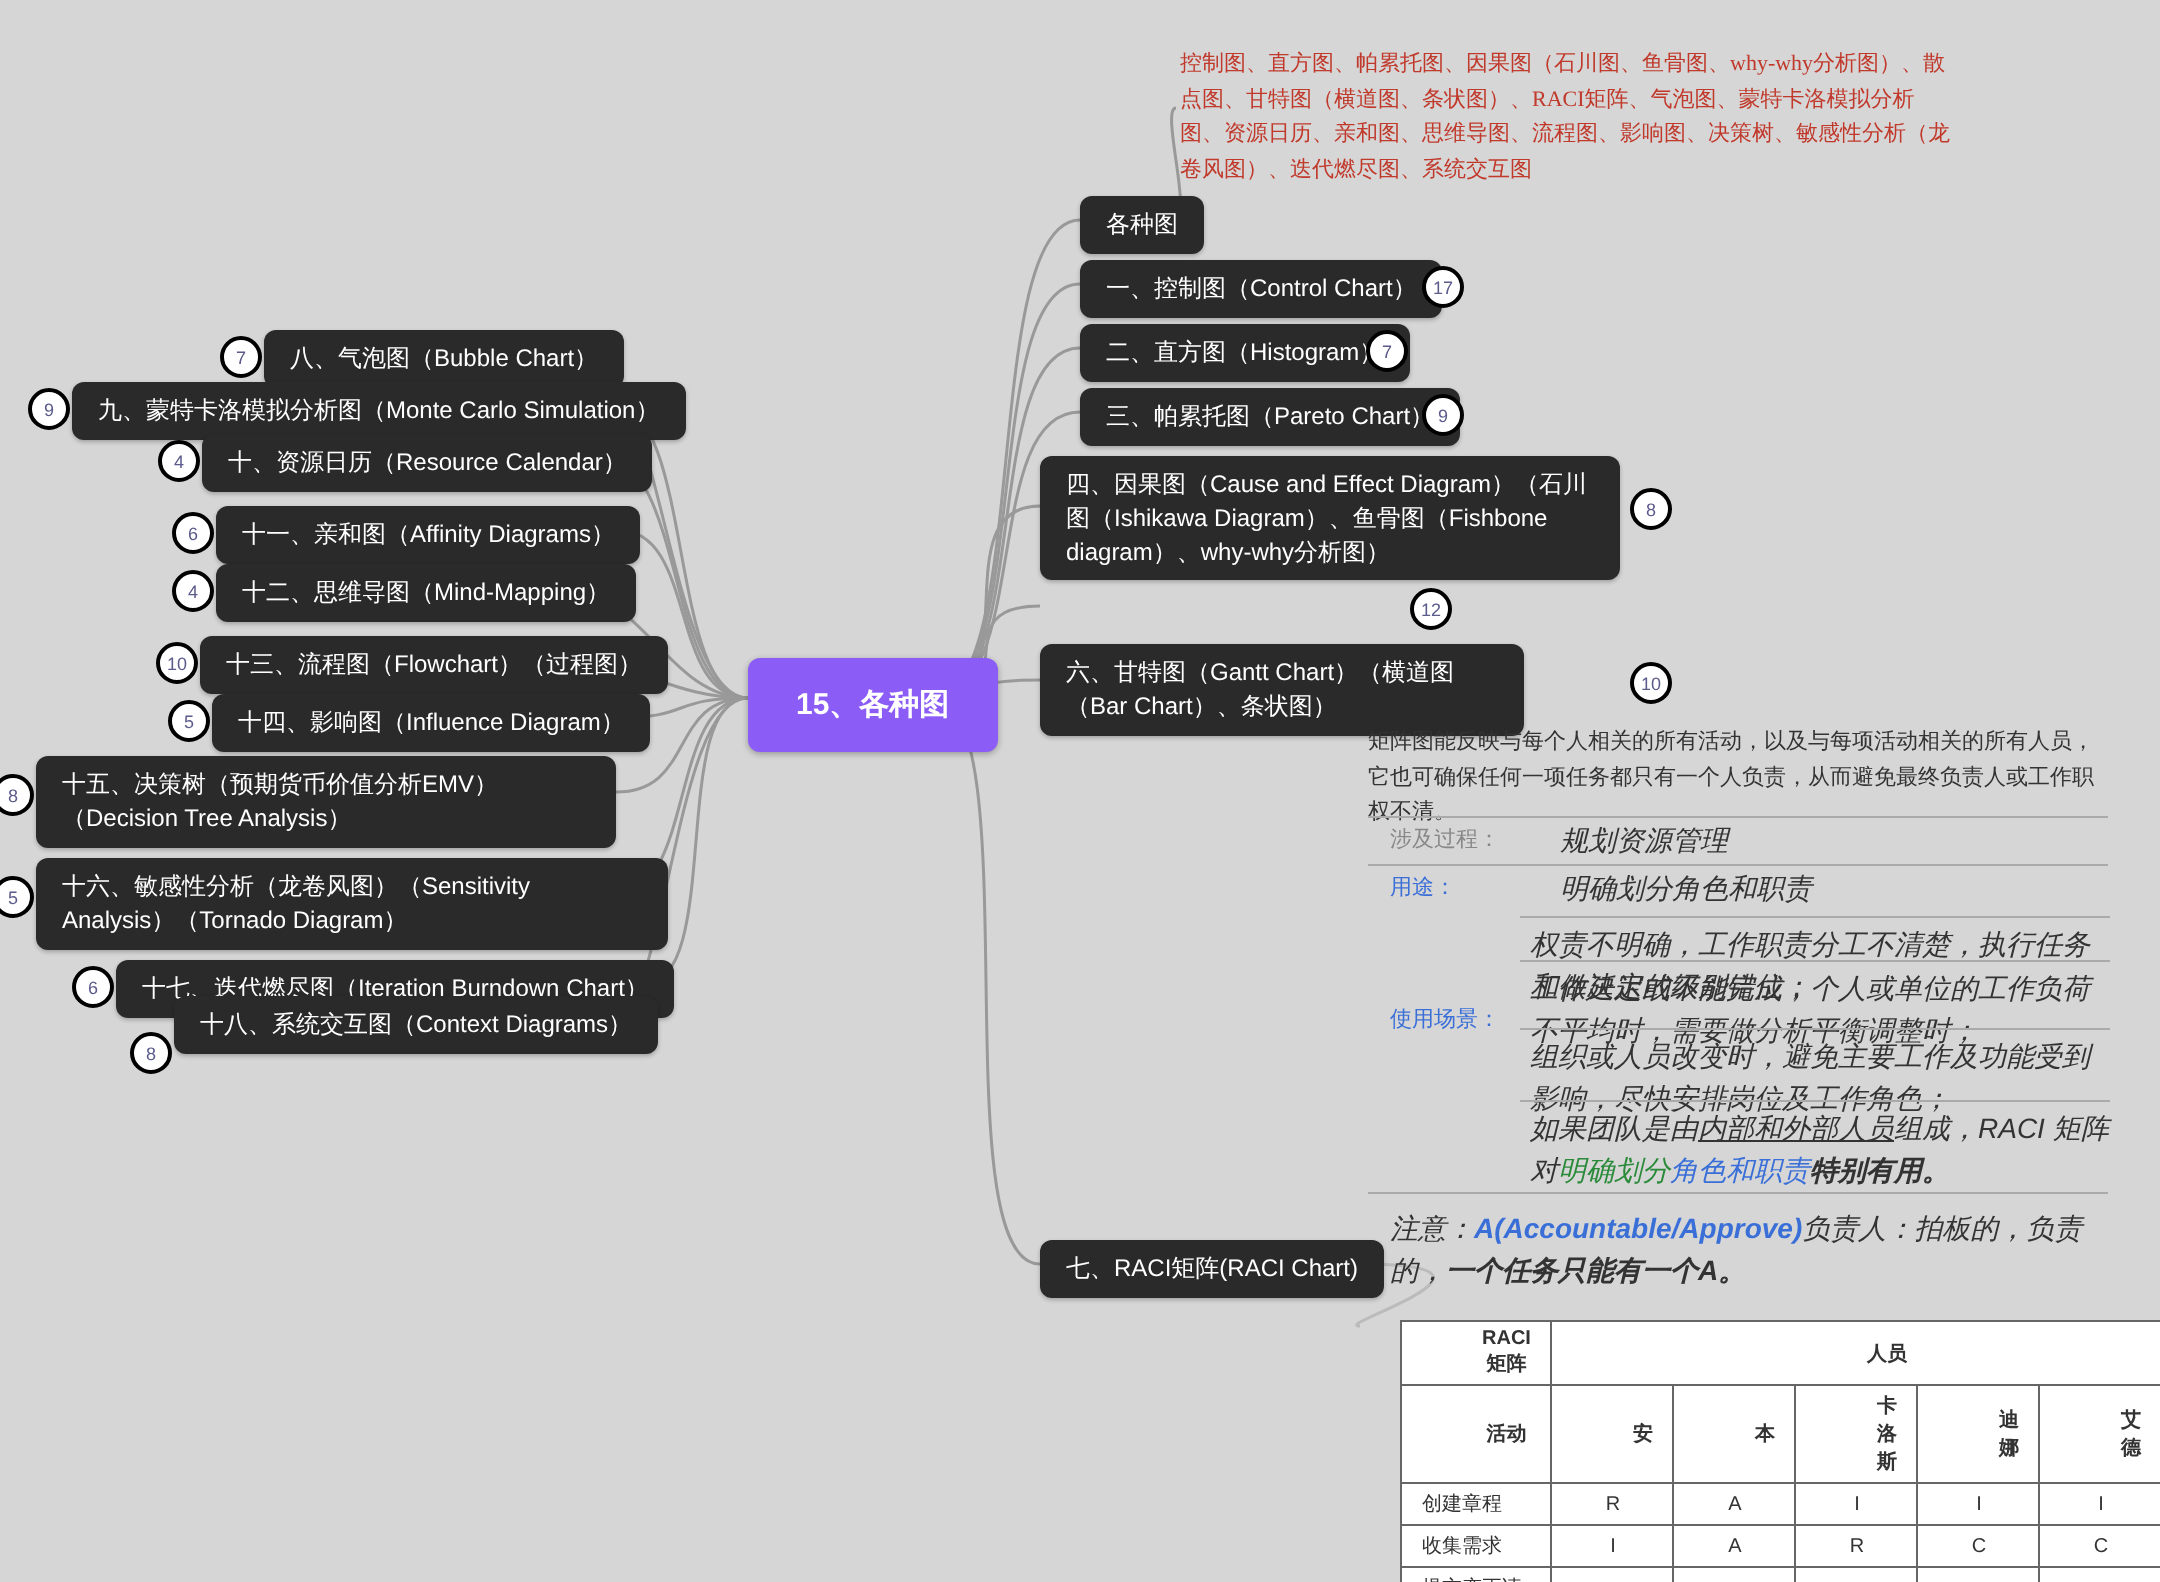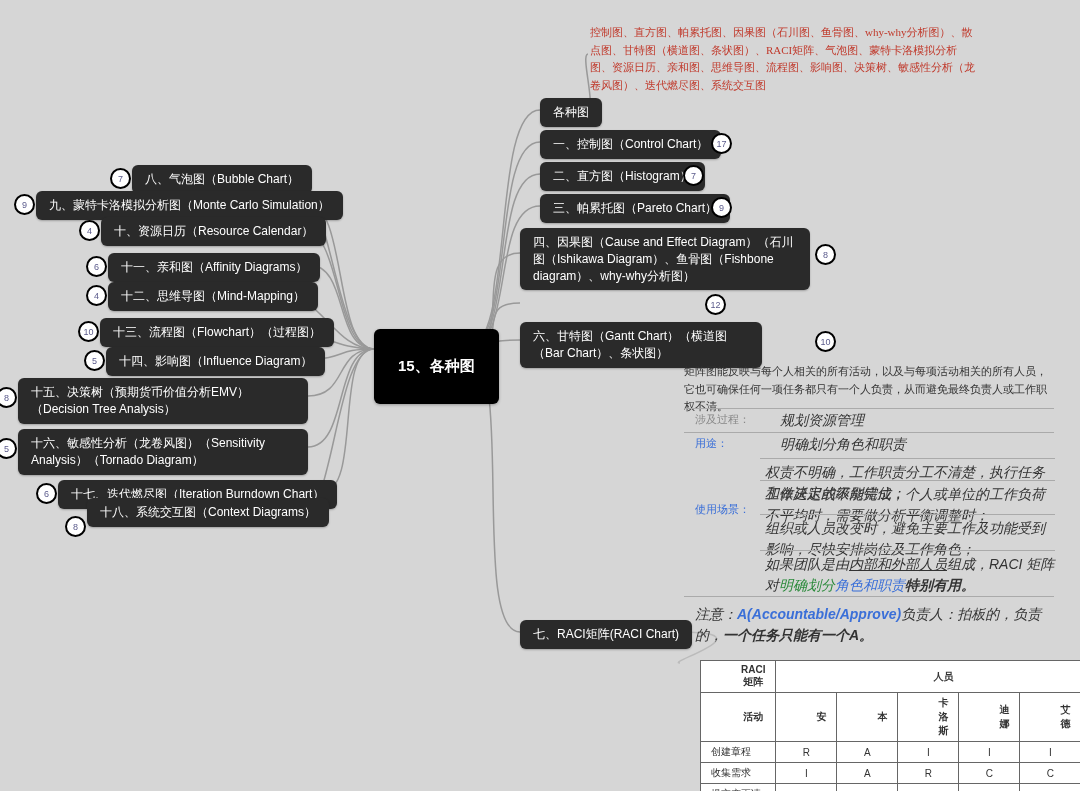--- a/index.html
+++ b/index.html
@@ -1,20 +1,20 @@
 <!DOCTYPE html>
 <html><head>
 <meta charset="utf-8">
 <style>
 html,body{margin:0;padding:0;background:#d6d6d6;font-family:"Helvetica Neue",Arial,sans-serif;width:1080px;height:791px;overflow:hidden;}
 .stage{position:relative;width:1080px;height:791px;}
 svg.links{position:absolute;top:0;left:0;width:1080px;height:791px;pointer-events:none;}
 .node{position:absolute;background:#2a2a2a;color:#fff;font-size:12px;line-height:1.4;padding:6px 13px;border-radius:6px;box-sizing:border-box;display:flex;align-items:center;white-space:nowrap;box-shadow:0 1px 2px rgba(0,0,0,.25);}
 .node.wrap{white-space:normal;width:290px;}
-.root{position:absolute;background:#000000;color:#fff;font-weight:600;font-size:15px;padding:28px 24px;border-radius:6px;box-shadow:0 1px 3px rgba(0,0,0,.3);}
+.root{position:absolute;background:#8b5cf6;color:#fff;font-weight:600;font-size:15px;padding:14px 24px;border-radius:6px;box-shadow:0 1px 3px rgba(0,0,0,.3);}
 .badge{position:absolute;width:17px;height:17px;border:2px solid #000000;background:#fff;border-radius:50%;font-size:9px;color:#5b5b8c;display:flex;align-items:center;justify-content:center;}
 .detail{position:absolute;font-size:11px;color:#333;line-height:1.6;}
 .detail.red{color:#c0392b;font-family:Liberation Serif, serif;}
 .hr{position:absolute;height:0;border-top:1px solid #aaa;}
 .lbl{font-size:11px;color:#888;font-family:Liberation Mono, monospace;}
 .lbl.blue{color:#3a6fd8;}
 .val{font-size:14px;color:#333;font-style:italic;}
 .tbl{position:absolute;border-collapse:collapse;font-size:10px;color:#333;background:#fff;}
 .tbl th,.tbl td{border:1px solid #666;padding:3px 10px;text-align:center;font-weight:normal;}
 .tbl th{font-weight:bold;padding-left:40px;}
@@ -59,21 +59,21 @@
     <div class="node" style="left:108px;top:253px;">十一、亲和图（Affinity Diagrams）</div>
     <div class="badge" style="left:86px;top:256px;">6</div>
     <div class="node" style="left:108px;top:282px;">十二、思维导图（Mind-Mapping）</div>
     <div class="badge" style="left:86px;top:285px;">4</div>
     <div class="node" style="left:100px;top:318px;">十三、流程图（Flowchart）（过程图）</div>
     <div class="badge" style="left:78px;top:321px;">10</div>
     <div class="node" style="left:106px;top:347px;">十四、影响图（Influence Diagram）</div>
     <div class="badge" style="left:84px;top:350px;">5</div>
     <div class="node wrap" style="left:18px;top:378px;width:290px;">十五、决策树（预期货币价值分析EMV）（Decision Tree Analysis）</div>
     <div class="badge" style="left:-4px;top:387px;">8</div>
-    <div class="node wrap" style="left:18px;top:429px;width:290px;">十六、敏感性分析（龙卷风图）（Sensitivity Analysis）（Tornado Diagram）</div>
+    <div class="node wrap" style="left:18px;top:429px;width:316px;">十六、敏感性分析（龙卷风图）（Sensitivity Analysis）（Tornado Diagram）</div>
     <div class="badge" style="left:-4px;top:438px;">5</div>
     <div class="node" style="left:58px;top:480px;">十七、迭代燃尽图（Iteration Burndown Chart）</div>
     <div class="badge" style="left:36px;top:483px;">6</div>
     <div class="node" style="left:87px;top:498px;text-align:center;">十八、系统交互图（Context Diagrams）</div>
     <div class="badge" style="left:65px;top:516px;">8</div>
     <div class="node" style="left:540px;top:98px;">各种图</div>
     <div class="node" style="left:540px;top:130px;">一、控制图（Control Chart）</div>
     <div class="badge" style="left:711px;top:133px;">17</div>
     <div class="node" style="left:540px;top:162px;">二、直方图（Histogram）</div>
     <div class="badge" style="left:683px;top:165px;">7</div>

